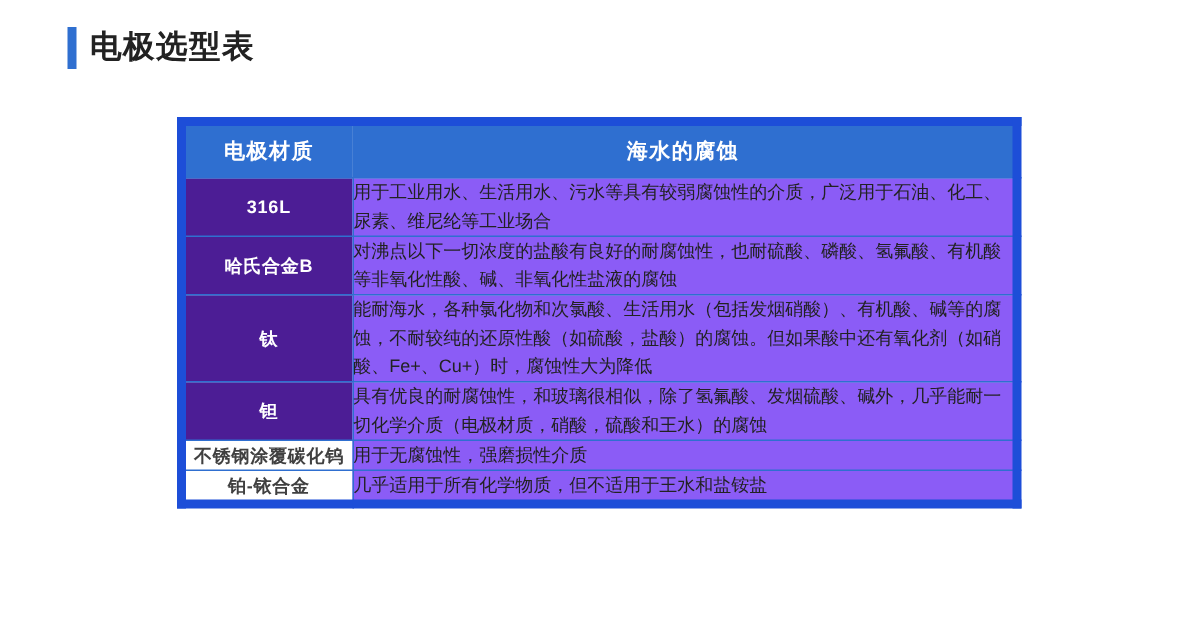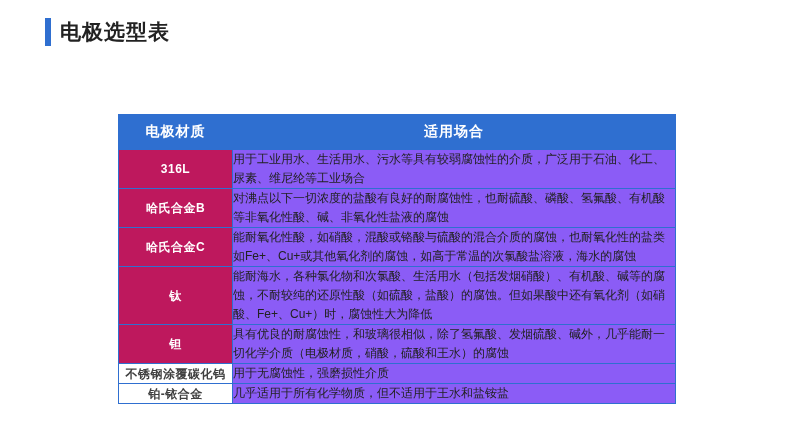--- a/index.html
+++ b/index.html
@@ -43,22 +43,21 @@
   .table-wrap {
     position: absolute;
     left: 118px;
     top: 78px;
     width: 557px;
   }
   table.spec {
     border-collapse: collapse;
     width: 557px;
     table-layout: fixed;
-    border: 1px solid #1d4ed8;
-    margin-top: 36px;
+    border: 6px solid #1d4ed8;
   }
   table.spec td {
     border: 1px solid #2f6fd0;
     vertical-align: middle;
     padding: 0;
   }
   
   .hdr td {
     background: #2f6fd0;
     color: #ffffff;
@@ -67,21 +66,21 @@
     text-align: center;
     height: 34px;
     letter-spacing: 1px;
   }
   .hdr .hdr-mat {
     width: 114px;
   }
   
   td.mat {
     width: 114px;
-    background: #be185d;
+    background: #4c1d95;
     color: #ffffff;
     font-weight: bold;
     font-size: 12px;
     text-align: center;
     letter-spacing: 0.5px;
     padding: 6px 2px;
     line-height: 16px;
   }
   td.mat.white {
     background: #ffffff;
@@ -110,37 +109,33 @@
 
   <div class="table-wrap">
     <table class="spec">
       <colgroup>
         <col style="width:114px">
         <col style="width:443px">
       </colgroup>
       <tbody>
         <tr class="hdr">
           <td class="hdr-mat">电极材质</td>
-          <td>适用场合</td>
+          <td>海水的腐蚀</td>
         </tr>
 
         <tr>
           <td class="mat">316L</td>
           <td class="desc">用于工业用水、生活用水、污水等具有较弱腐蚀性的介质，广泛用于石油、化工、尿素、维尼纶等工业场合</td>
         </tr>
 
         <tr>
           <td class="mat">哈氏合金B</td>
           <td class="desc">对沸点以下一切浓度的盐酸有良好的耐腐蚀性，也耐硫酸、磷酸、氢氟酸、有机酸等非氧化性酸、碱、非氧化性盐液的腐蚀</td>
         </tr>
 
-        <tr>
-          <td class="mat">哈氏合金C</td>
-          <td class="desc">能耐氧化性酸，如硝酸，混酸或铬酸与硫酸的混合介质的腐蚀，也耐氧化性的盐类如Fe+、Cu+或其他氧化剂的腐蚀，如高于常温的次氯酸盐溶液，海水的腐蚀</td>
-        </tr>
 
         <tr>
           <td class="mat">钛</td>
           <td class="desc">能耐海水，各种氯化物和次氯酸、生活用水（包括发烟硝酸）、有机酸、碱等的腐蚀，不耐较纯的还原性酸（如硫酸，盐酸）的腐蚀。但如果酸中还有氧化剂（如硝酸、Fe+、Cu+）时，腐蚀性大为降低</td>
         </tr>
 
         <tr>
           <td class="mat">钽</td>
           <td class="desc">具有优良的耐腐蚀性，和玻璃很相似，除了氢氟酸、发烟硫酸、碱外，几乎能耐一切化学介质（电极材质，硝酸，硫酸和王水）的腐蚀</td>
         </tr>

